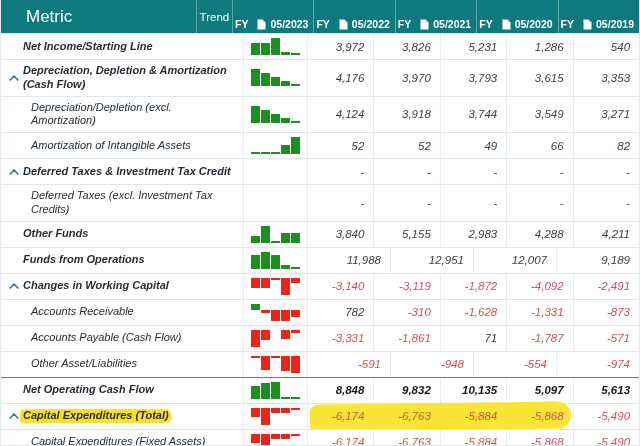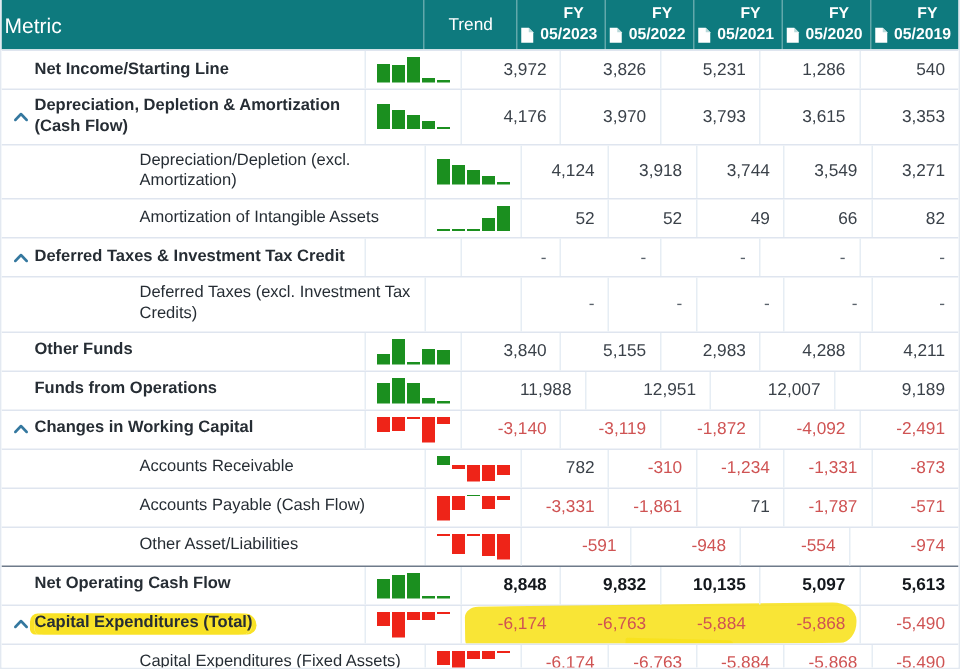--- a/index.html
+++ b/index.html
@@ -3,32 +3,32 @@
 <meta charset="utf-8">
 <style>
   * { box-sizing: border-box; margin: 0; padding: 0; }
   html,body { background:#fff; }
   body { font-family: "Liberation Sans", sans-serif; width:640px; }
 
   .tbl { width:640px; height:446px; overflow:hidden; border:1px solid #e3e9f1; border-top:none; position:relative; background:#fff; }
 
   
   .hrow { display:flex; height:33px; background:#0e7a7e; color:#fff; }
-  .hcell-metric { width:242px; display:flex; align-items:center; padding-left:2px; font-size:14px; }
+  .hcell-metric { width:242px; display:flex; align-items:center; padding-left:25px; font-size:17px; }
   .hcell-trend  { width:64px; display:flex; align-items:center; justify-content:center; font-size:11.5px; border-left:1px solid rgba(255,255,255,.35);margin-left:48px; }
   .hperiods { flex:1; display:flex; }
-  .hcell-period { flex:1; border-left:1px solid rgba(255,255,255,.35); display:flex; flex-direction:column; justify-content:center; align-items:flex-end; padding:2px 5px 2px 2px; font-size:10.5px; font-weight:bold; line-height:1.25; }
+  .hcell-period { flex:1; border-left:1px solid rgba(255,255,255,.35); display:flex; flex-direction:row; justify-content:space-between; align-items:flex-end; padding:2px 5px 2px 2px; font-size:10.5px; font-weight:bold; line-height:1.25; }
   .hcell-period .fy { margin-right:9px; }
   .hcell-period .dline { display:flex; align-items:center; gap:4px; }
 
   
-  .row { display:flex; min-height:26px; border-top:1px solid #dfe5ef; position:relative; background:#fff; align-items:stretch; }
+  .row { display:flex; min-height:26px; border-top:1px solid #dfe5ef; position:relative; background:#fff; align-items:stretch;font-style:italic; }
   .row.strong-top { border-top:1px solid #6e7a8a; }
   .mcell { width:242px; display:flex; align-items:center; position:relative; padding:4px 6px 4px 22px; font-size:11px; color:#262d34; line-height:1.25; }
-  .mcell.lvl1 { padding-left:52px;margin-left:40px; }
+  .mcell.lvl1 { padding-left:30px; }
   .row.hdrow .mcell { font-weight:bold; }
   .caret { position:absolute; left:8px; top:50%; transform:translateY(-50%); width:10px; height:7px; display:block; }
   .tcell { width:64px; display:flex; align-items:center; justify-content:center; border-left:1px solid #e6edf4; }
   .vcell { flex:1; display:flex; align-items:center; justify-content:flex-end; padding-right:9px; font-size:11.5px; color:#3a4149; border-left:1px solid #e6edf4; position:relative; z-index:1; }
   .vcell.neg { color:#cf5353; }
   .vcell.dash { color:#5a626b; }
   .vcell.nb { border-left-color:transparent; }
   .row.boldvals .vcell { font-weight:bold; color:#14181d; }
 
   
@@ -270,21 +270,21 @@
           <svg class="spark" width="49" height="17" shape-rendering="crispEdges">
             <rect x="0" y="0.0" width="9" height="6.1" fill="#1b8f1f"></rect>
             <rect x="10" y="6.1" width="9" height="2.4" fill="#ee2418"></rect>
             <rect x="20" y="6.1" width="9" height="10.9" fill="#ee2418"></rect>
             <rect x="30" y="6.1" width="9" height="10.4" fill="#ee2418"></rect>
             <rect x="40" y="6.1" width="9" height="6.8" fill="#ee2418"></rect>
           </svg>
         </div>
         <div class="vcell">782</div>
         <div class="vcell neg">-310</div>
-        <div class="vcell neg">-1,234</div>
+        <div class="vcell neg">-1,628</div>
         <div class="vcell neg">-1,331</div>
         <div class="vcell neg">-873</div>
       </div>
       <div class="row">
         <div class="mcell lvl1">
           <span>Accounts Payable (Cash Flow)</span>
         </div>
         <div class="tcell">
           <svg class="spark" width="49" height="17" shape-rendering="crispEdges">
             <rect x="0" y="0.4" width="9" height="16.6" fill="#ee2418"></rect>

